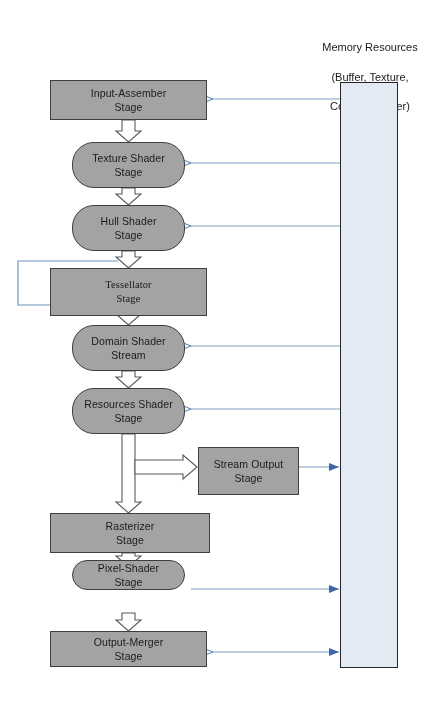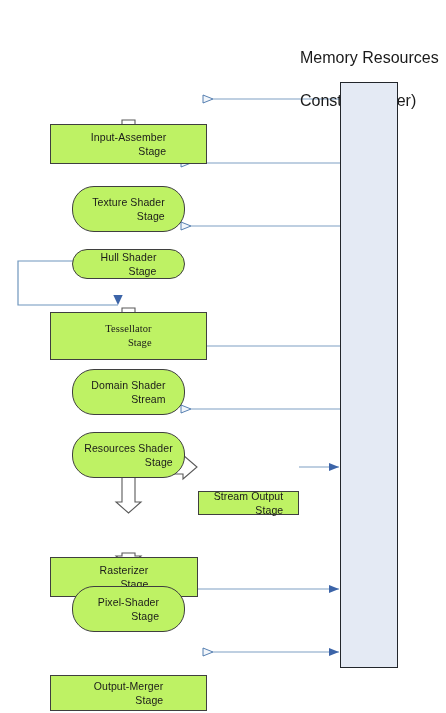--- a/index.html
+++ b/index.html
@@ -15,50 +15,50 @@
     overflow: hidden;
   }
   #diagram {
     position: absolute;
     left: 0; top: 0;
     width: 446px;
     height: 713px;
   }
   .stage-box {
     position: absolute;
-    background: #bef264;
+    background: #a3a3a3;
     border: 1.5px solid #3f3f3f;
     box-sizing: border-box;
     display: flex;
     align-items: center;
     justify-content: center;
-    text-align: right;
+    text-align: center;
     font-size: 10.5px;
     color: #1a1a1a;
     line-height: 1.35;
     letter-spacing: 0.1px;
-    margin-top: 44px;
   }
   .stage-box.rounded {
     border-radius: 22px;
   }
   .stage-box .label {
     white-space: pre-line;
     display: block;
   }
   .mem-bar {
     position: absolute;
     background: #e4eaf4;
     border: 1.5px solid #22262b;
     box-sizing: border-box;
   }
   .mem-caption {
     position: absolute;
-    font-size: 16px;
+    font-size: 11px;
     color: #1a1a1a;
+    text-align: center;
     line-height: 1.35;
     white-space: pre-line;
   }
   svg.overlay {
     position: absolute;
     left: 0; top: 0;
     width: 446px;
     height: 713px;
     pointer-events: none;
   }
@@ -143,66 +143,67 @@
       <path d="M 122 553 L 122 556 L 116 556 L 128.5 567 L 141 556 L 135 556 L 135 553 z" fill="#ffffff" stroke="#5a5a5a" stroke-width="1.1" stroke-linejoin="miter"></path>
     </g>
 
     <g>
       <path d="M 122 613 L 122 620 L 116 620 L 128.5 631 L 141 620 L 135 620 L 135 613 z" fill="#ffffff" stroke="#5a5a5a" stroke-width="1.1" stroke-linejoin="miter"></path>
     </g>
   </svg>
 
   <div class="mem-caption" style="left:300px; top:25px; width:140px;">
     <div>Memory Resources</div>
+    <div>(Buffer, Texture,</div>
     <div>Constant Buffer)</div>
   </div>
 
   <div class="mem-bar" style="left:340px; top:82px; width:58px; height:586px;"></div>
 
   <div class="stage-box" style="left:50px; top:80px; width:157px; height:40px;">
     <span class="label">Input-Assember
 Stage</span>
   </div>
 
   <div class="stage-box rounded" style="left:72px; top:142px; width:113px; height:46px;">
     <span class="label">Texture Shader
 Stage</span>
   </div>
 
-  <div class="stage-box rounded" style="left:72px; top:205px; width:113px; height:30px;">
+  <div class="stage-box rounded" style="left:72px; top:205px; width:113px; height:46px;">
     <span class="label">Hull Shader
 Stage</span>
   </div>
 
   <div class="stage-box" style="left:50px; top:268px; width:157px; height:48px;font-family:Liberation Serif, serif;">
     <span class="label">Tessellator
 Stage</span>
   </div>
 
   <div class="stage-box rounded" style="left:72px; top:325px; width:113px; height:46px;">
     <span class="label">Domain Shader
 Stream</span>
   </div>
 
   <div class="stage-box rounded" style="left:72px; top:388px; width:113px; height:46px;">
     <span class="label">Resources Shader
 Stage</span>
   </div>
 
-  <div class="stage-box" style="left:198px; top:447px; width:101px; height:24px;">
+  <div class="stage-box" style="left:198px; top:447px; width:101px; height:48px;">
     <span class="label">Stream Output
 Stage</span>
   </div>
 
-  <div class="stage-box" style="left:50px; top:513px; width:148px; height:40px;">
+  <div class="stage-box" style="left:50px; top:513px; width:160px; height:40px;">
     <span class="label">Rasterizer
 Stage</span>
   </div>
 
-  <div class="stage-box rounded" style="left:72px; top:542px; width:113px; height:46px;">
+  <div class="stage-box rounded" style="left:72px; top:560px; width:113px; height:30px;">
     <span class="label">Pixel-Shader
 Stage</span>
   </div>
 
   <div class="stage-box" style="left:50px; top:631px; width:157px; height:36px;">
     <span class="label">Output-Merger
 Stage</span>
   </div>
 
 </div>

